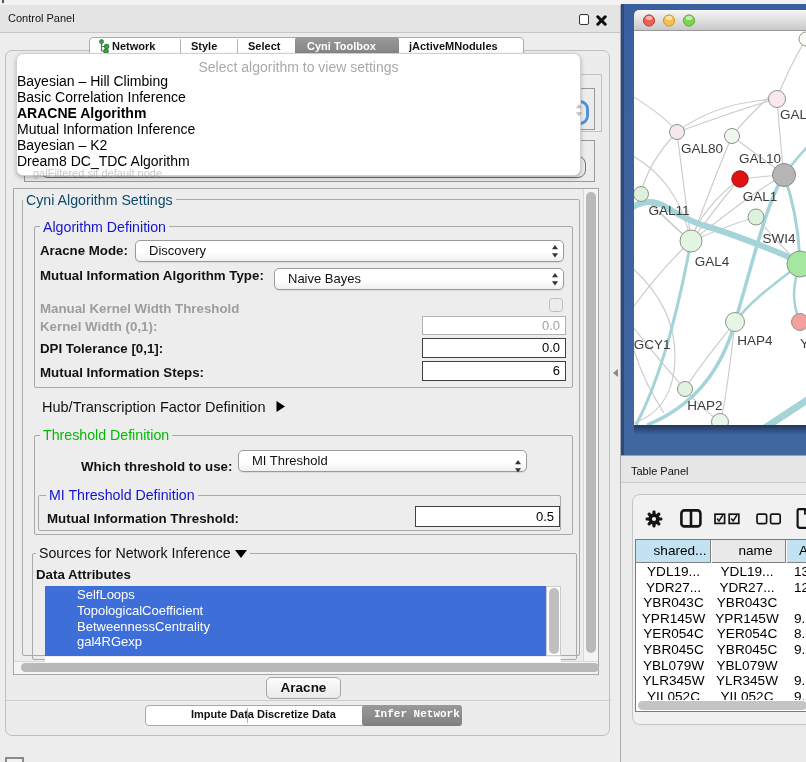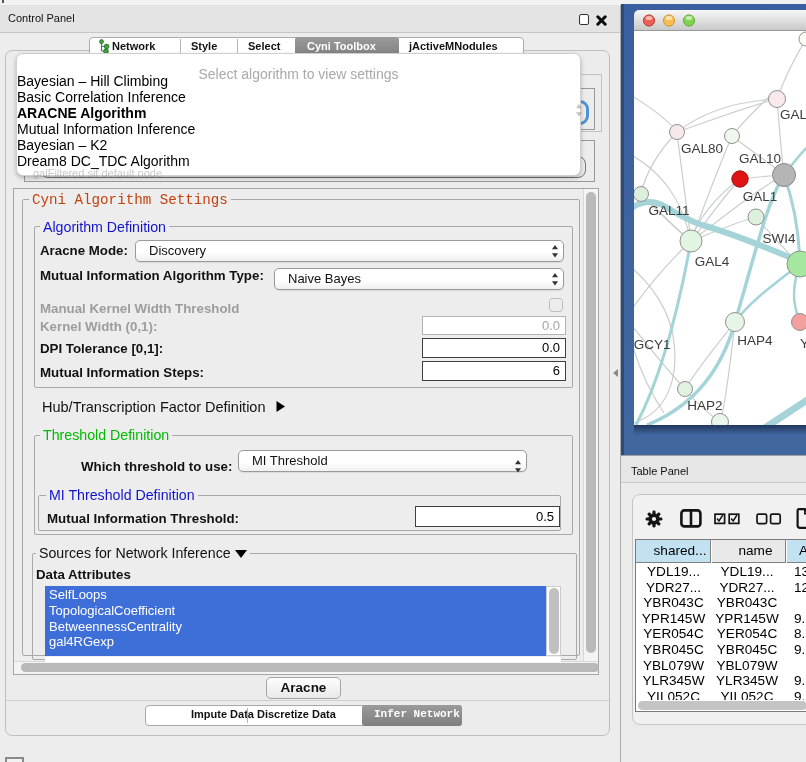--- a/index.html
+++ b/index.html
@@ -57,21 +57,21 @@
 
 <div class="abs" style="left:13px;top:188px;width:586px;height:487px;background:#EDEDED;border:1px solid #a6a6a6;"></div>
 
 <div class="abs" style="left:583px;top:189px;width:15px;height:485px;background:#F4F4F4;border-left:1px solid #d8d8d8;"></div>
 <div class="abs" style="left:585.5px;top:192px;width:10px;height:461px;background:#b9b9b9;border-radius:5px;"></div>
 
 <div class="abs" style="left:14px;top:661px;width:584px;height:13px;background:#F4F4F4;border-top:1px solid #d8d8d8;"></div>
 <div class="abs" style="left:21px;top:662.5px;width:578px;height:9px;background:#b9b9b9;border-radius:4.5px;"></div>
 
 <div class="abs group" style="left:22px;top:199px;width:558px;height:457px;"></div>
-<div class="abs gtitle" style="left:29px;top:193px;color:#c2410c;font-family:Liberation Mono, monospace;">Cyni Algorithm Settings</div>
+<div class="abs gtitle" style="left:23px;top:193px;color:#0c4a6e;">Cyni Algorithm Settings</div>
 
 <div class="abs group" style="left:34px;top:226px;width:539px;height:162px;"></div>
 <div class="abs gtitle" style="left:40px;top:220px;color:#1414ce;">Algorithm Definition</div>
 
 <div class="abs lbl bold" style="left:40px;top:243px;">Aracne Mode:</div>
 <div class="abs combo" style="left:135px;top:240px;width:429px;height:22px;">Discovery</div>
 <svg class="abs" style="left:551px;top:245px;" width="8" height="13">
     <path d="M4 0 L7 4.2 L1 4.2 Z" fill="#333"></path>
     <path d="M4 12.5 L1 8.3 L7 8.3 Z" fill="#333"></path>
   </svg>
@@ -113,21 +113,21 @@
 <div class="abs group" style="left:38px;top:495px;width:523px;height:36px;"></div>
 <div class="abs gtitle" style="left:46px;top:488px;color:#1414ce;">MI Threshold Definition</div>
 <div class="abs lbl bold" style="left:47px;top:511px;">Mutual Information Threshold:</div>
 <div class="abs field" style="left:415px;top:506px;width:145px;height:21px;line-height:19px;">0.5</div>
 
 <div class="abs group" style="left:32px;top:553px;width:545px;height:107px;"></div>
 <div class="abs gtitle" style="left:36px;top:546px;color:#111;">Sources for Network Inference <span style="display:inline-block;width:0;height:0;border-left:6px solid transparent;border-right:6px solid transparent;border-top:8px solid #000;vertical-align:middle;"></span></div>
 <div class="abs lbl bold" style="left:36px;top:567px;">Data Attributes</div>
 
 <div class="abs" style="left:45px;top:586px;width:501px;height:70px;background:#3e6fd8;overflow:hidden;">
-  <div style="font-size:13px;color:#fff;padding-left:4px;line-height:15.8px;padding-top:1px;">SelfLoops<br>TopologicalCoefficient<br>BetweennessCentrality<br>gal4RGexp</div>
+  <div style="font-size:13px;color:#fff;padding-left:4px;line-height:15.8px;padding-top:1px;margin-left:28px;">SelfLoops<br>TopologicalCoefficient<br>BetweennessCentrality<br>gal4RGexp</div>
 </div>
 <div class="abs" style="left:546px;top:586px;width:15px;height:70px;background:#fff;border:1px solid #ccc;"></div>
 <div class="abs" style="left:548.5px;top:588px;width:10px;height:66px;background:#c0c0c0;border-radius:5px;"></div>
 <div class="abs" style="left:45px;top:657px;width:516px;height:5px;background:#fff;"></div>
 
 <div class="abs" style="left:6px;top:700px;width:605px;height:1px;background:#cdcdcd;"></div>
 <div class="abs" style="left:266px;top:677px;width:75px;height:22px;border:1px solid #a3a3a3;border-radius:5px;background:linear-gradient(#fdfdfd,#e9e9e9);text-align:center;font-size:13.5px;font-weight:700;line-height:20px;color:#111;">Aracne</div>
 
 <div class="abs" style="left:145px;top:705px;width:317px;height:21px;background:#fff;border:1px solid #a8a8a8;border-radius:4px;"></div>
 <div class="abs lbl" style="left:157px;top:708px;font-weight:600;padding-left:34px;">Impute Data</div>
@@ -137,21 +137,21 @@
 <div class="abs lbl" style="left:374px;top:708px;font-weight:600;color:#fff;font-family:Liberation Mono, monospace;">Infer Network</div>
 
 <div class="abs" style="left:5px;top:757px;width:19px;height:10px;border:2px solid #8a8a8a;background:#F2F2F2;"></div>
 
 <div class="abs" style="left:16px;top:53px;width:565px;height:123px;background:#fff;border:1px solid #d0d0d0;border-radius:7px;box-shadow:0 2px 4px rgba(0,0,0,.25);"></div>
 <div class="abs lbl" style="left:33px;top:167px;color:rgba(120,120,120,.4);">galFiltered.sif default node</div>
 <svg class="abs" style="left:575px;top:104px;opacity:.35;" width="8" height="13">
     <path d="M4 0 L7 4.2 L1 4.2 Z" fill="#555"></path>
     <path d="M4 12.5 L1 8.3 L7 8.3 Z" fill="#555"></path>
   </svg>
-<div class="abs" style="left:16px;top:59px;width:565px;text-align:center;font-size:14px;color:#a9a9a9;margin-top:7px;">Select algorithm to view settings</div>
+<div class="abs" style="left:16px;top:59px;width:565px;text-align:center;font-size:14px;color:#a9a9a9;">Select algorithm to view settings</div>
 <div class="abs" style="left:17px;top:73px;font-size:14px;color:#000;line-height:16.1px;white-space:nowrap;">Bayesian – Hill Climbing<br>Basic Correlation Inference<br><b>ARACNE Algorithm</b><br>Mutual Information Inference<br>Bayesian – K2<br>Dream8 DC_TDC Algorithm</div>
 
 <svg class="abs" style="left:612px;top:368px;" width="7" height="10">
     <path d="M6 1 L1 5 L6 9 Z" fill="#888"></path>
   </svg>
 
 <div class="abs" style="left:621px;top:4px;width:185px;height:451px;background:linear-gradient(#3a5f9e,#41679f);"></div>
 <div class="abs" style="left:621px;top:4px;width:3px;height:451px;background:#2b4a7e;"></div>
 
 <div class="abs" style="left:634px;top:10px;width:172px;height:21px;background:linear-gradient(#f7f7f7,#c9c9c9);border-radius:5px 0 0 0;border-bottom:1px solid #9a9a9a;"></div>

